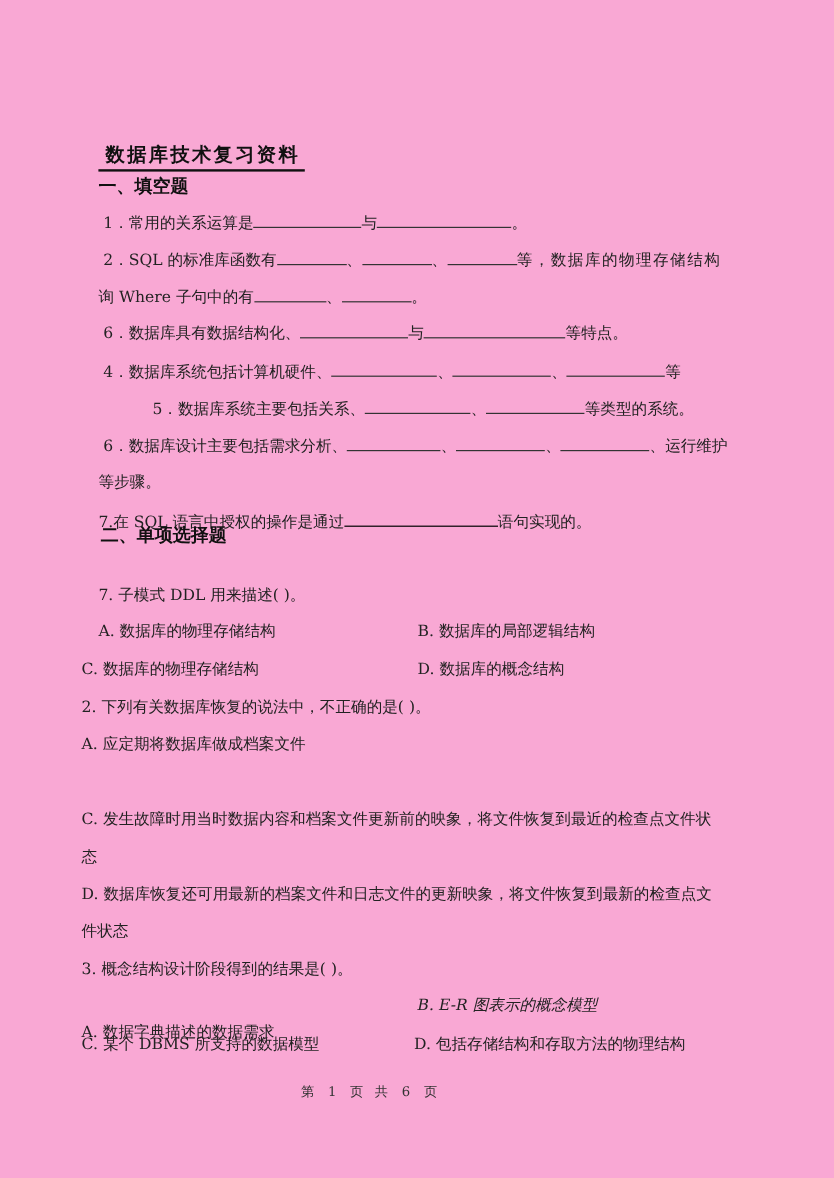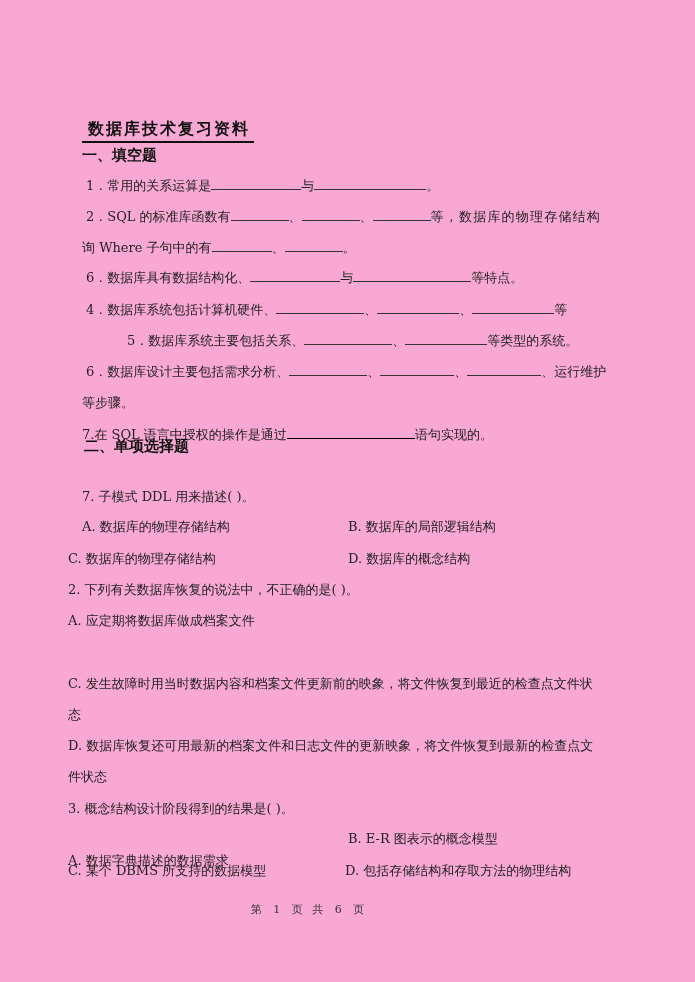--- a/index.html
+++ b/index.html
@@ -123,21 +123,21 @@
 
   <div class="line" style="left:68px; top:581px;">2. 下列有关数据库恢复的说法中，不正确的是(          )。</div>
   <div class="line" style="left:68px; top:612px;">A.  应定期将数据库做成档案文件</div>
   <div class="line" style="left:68px; top:675px;">C.  发生故障时用当时数据内容和档案文件更新前的映象，将文件恢复到最近的检查点文件状</div>
   <div class="line" style="left:68px; top:706px;">态</div>
   <div class="line" style="left:68px; top:737px;">D.  数据库恢复还可用最新的档案文件和日志文件的更新映象，将文件恢复到最新的检查点文</div>
   <div class="line" style="left:68px; top:768px;">件状态</div>
 
   <div class="line" style="left:68px; top:800px;">3. 概念结构设计阶段得到的结果是(          )。</div>
   <div class="line" style="left:68px; top:852px;">A.  数据字典描述的数据需求</div>
-  <div class="line" style="left:348px; top:830px;">B. E-R 图表示的概念模型</div>
+  <div class="line" style="left:348px; top:830px;font-style:italic;">B. E-R 图表示的概念模型</div>
   <div class="line" style="left:345px; top:862px;">D.  包括存储结构和存取方法的物理结构</div>
   <div class="line" style="left:68px; top:862px;">C.  某个 DBMS 所支持的数据模型</div>
 
   <div class="footer">
     <span>第</span>
     <span>1</span>
     <span>页 共</span>
     <span>6</span>
     <span>页</span>
   </div>

